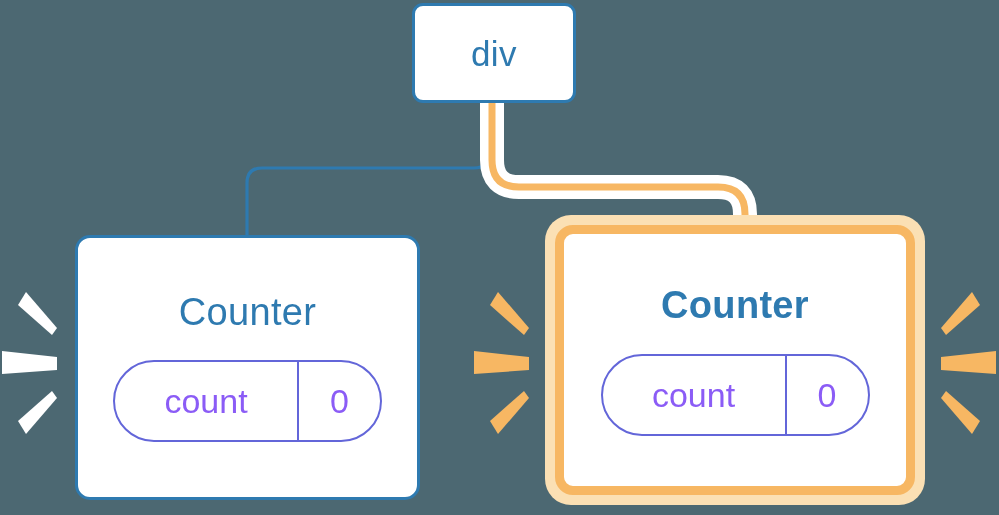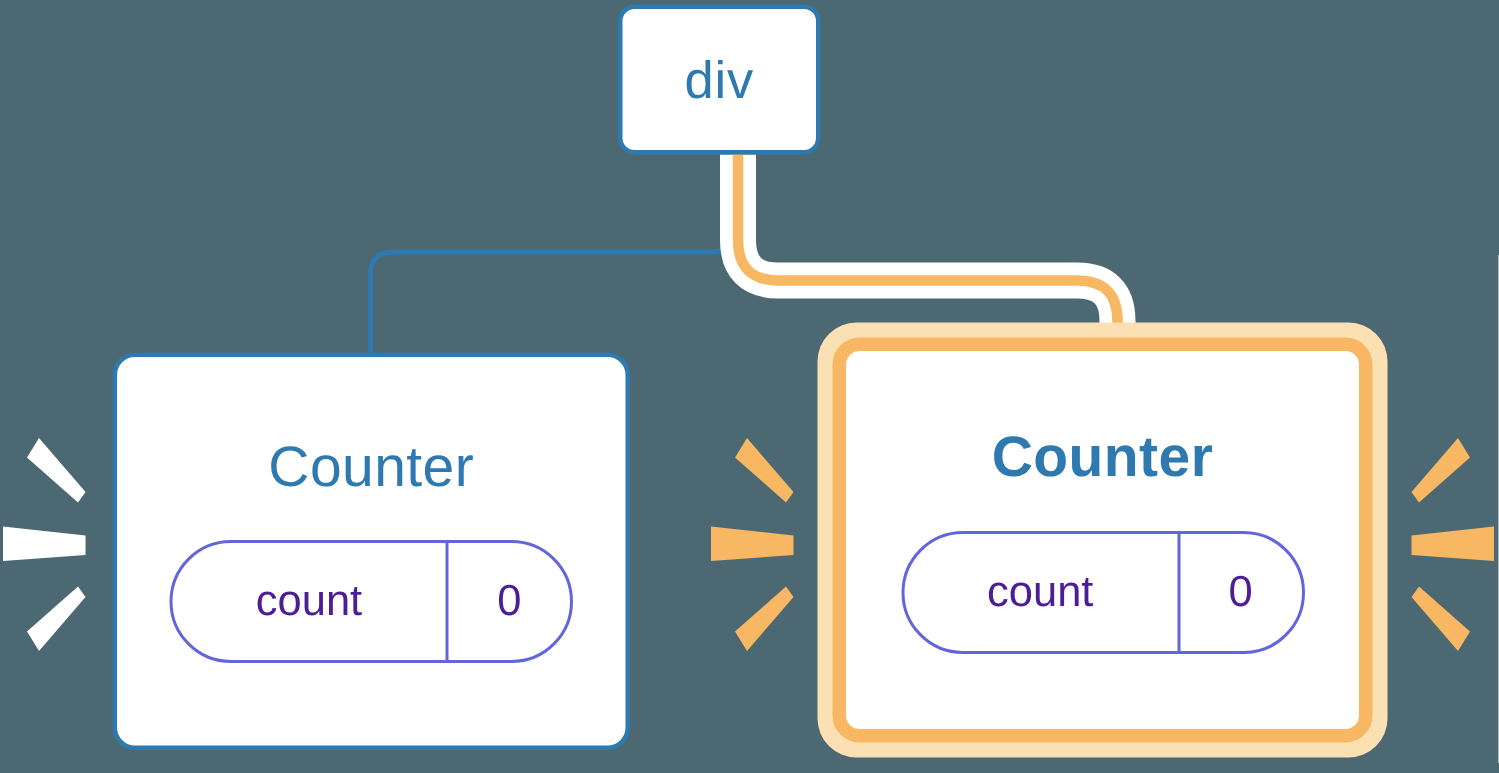--- a/index.html
+++ b/index.html
@@ -31,21 +31,21 @@
     box-sizing: border-box;
     display: flex;
     flex-direction: column;
     align-items: center;
   }
 
   
   .node-div {
     left: 412px;
     top: 3px;
-    width: 135px;
+    width: 164px;
     height: 100px;
     border: 3px solid #2e7ab0;
     border-radius: 11px;
     justify-content: center;
   }
   .div-label {
     color: #2e7ab0;
     font-size: 35px;
     line-height: 1;
     letter-spacing: 0.5px;
@@ -114,22 +114,22 @@
   }
   .node-counter-highlight .state-pill {
     margin-top: 30px;
     width: 265px;
     height: 78px;
   }
   .pill-key, .pill-val {
     display: flex;
     align-items: center;
     justify-content: center;
-    color: #4c1d95;
-    font-size: 29px;
+    color: #8b5cf6;
+    font-size: 34px;
     line-height: 1;
   }
   .pill-key {
     flex: 0 0 182px;
   }
   .pill-val {
     flex: 1 1 auto;
     border-left: 2px solid #6366d9;
   }
 

